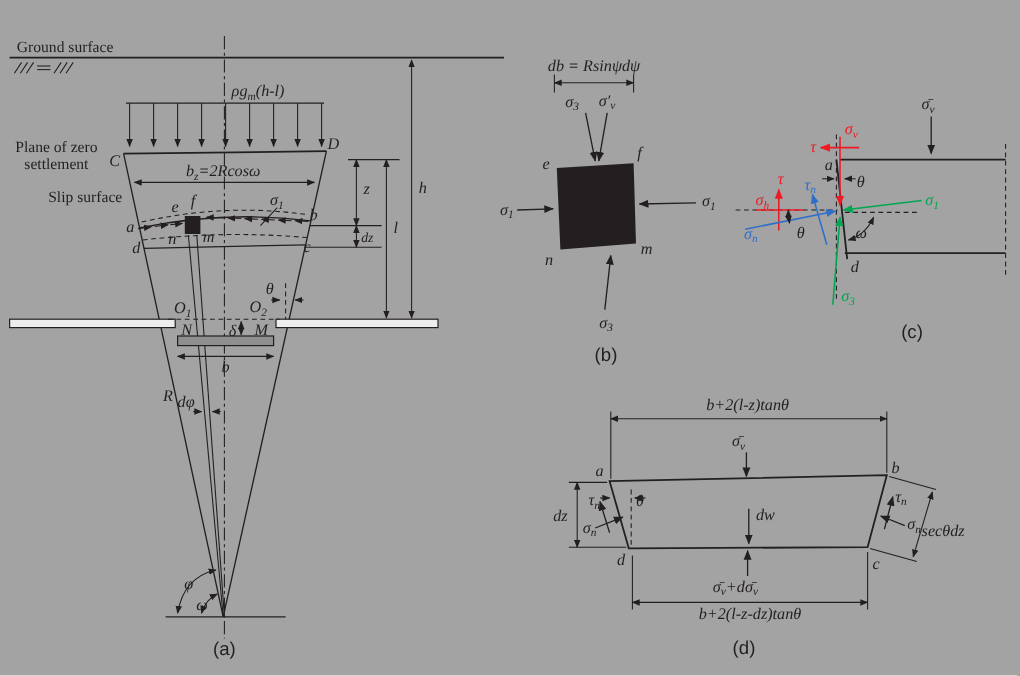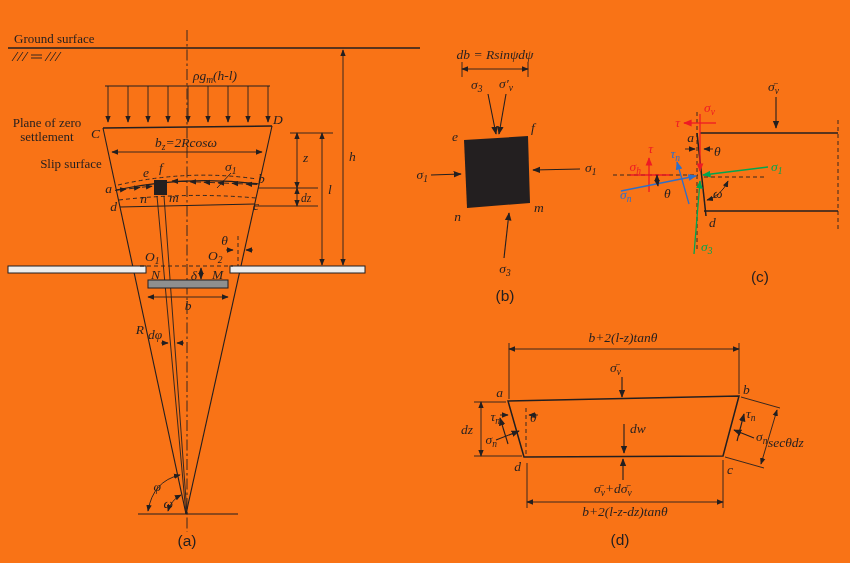--- a/index.html
+++ b/index.html
@@ -1,16 +1,16 @@
 <!DOCTYPE html>
 <html><head>
 <meta charset="utf-8">
 <style>
   html,body{margin:0;padding:0;background:#ffffff;}
-  .fig-wrap{position:relative;width:850px;height:563px;background:#f97316;overflow:hidden;}
+  .fig-wrap{position:relative;width:850px;height:563px;background:#a3a3a3;overflow:hidden;}
   svg text{font-family:"Liberation Serif","DejaVu Serif",serif;fill:#231f20;}
   .t{font-style:italic;font-size:13.5px;}
   .up{font-style:normal;font-size:13px;}
   .sub{font-size:9.5px;}
   .cap{font-family:"Liberation Sans","DejaVu Sans",sans-serif;font-style:normal;font-size:15.5px;}
   .k{stroke:#231f20;fill:none;stroke-width:1.1;}
   .k2{stroke-width:1.5;}
   .thin{stroke-width:0.9;}
   .dsh{stroke-dasharray:4 3;}
   .cdot{stroke-dasharray:11 3 2.5 3;stroke-width:0.9;}

